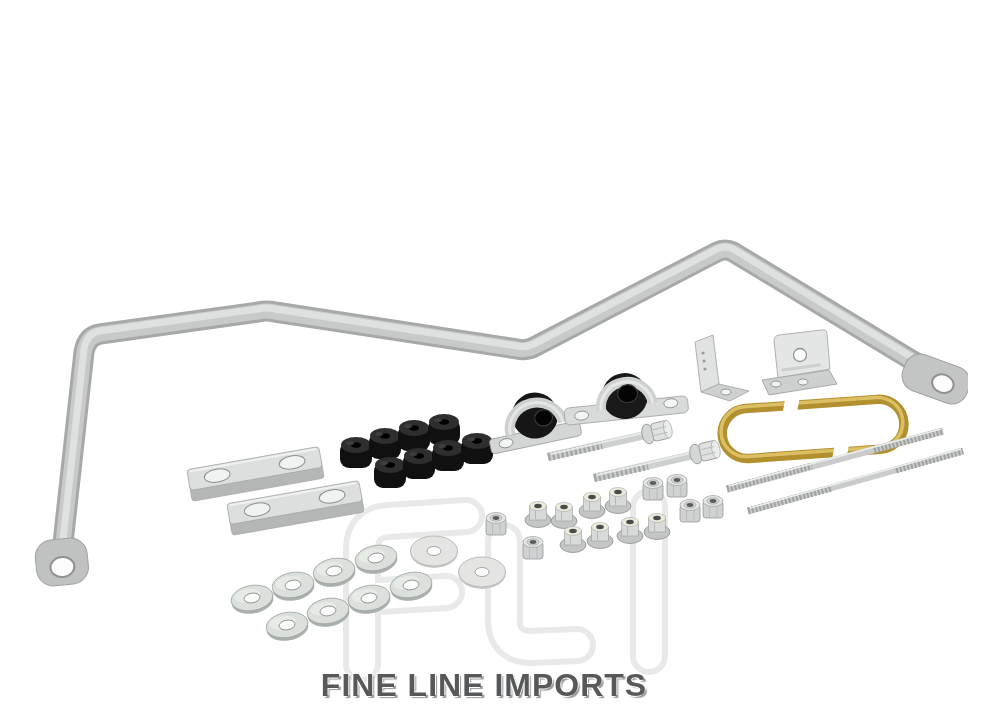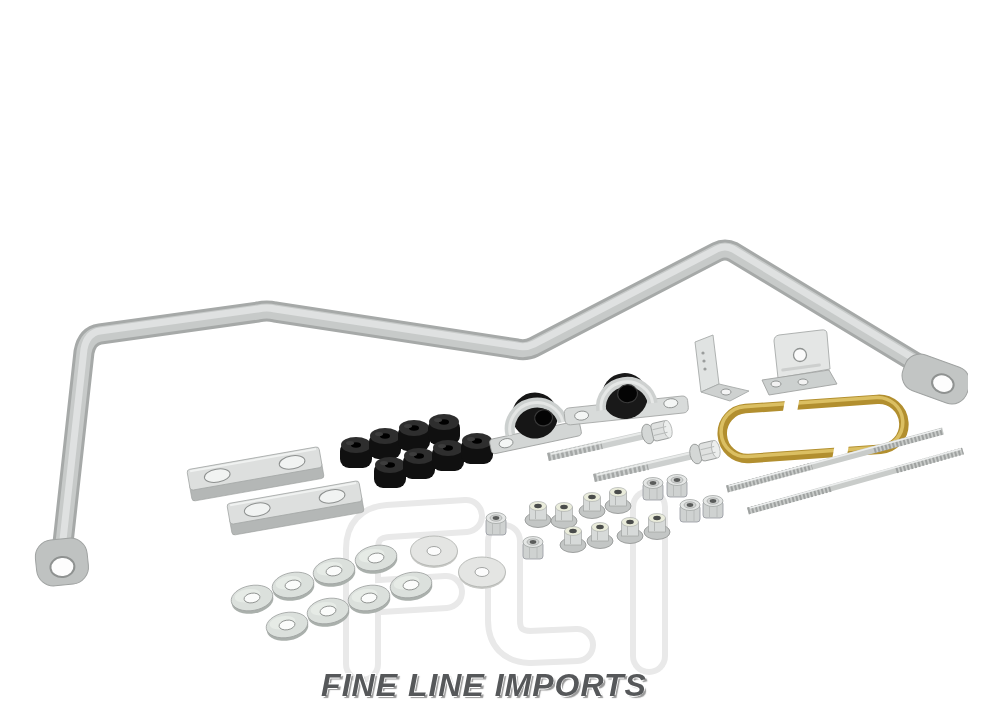--- a/index.html
+++ b/index.html
@@ -1,17 +1,17 @@
 <!DOCTYPE html>
 <html><head>
 <meta charset="utf-8">
 <style>
   html,body{margin:0;padding:0;background:#fff;}
   .stage{position:relative;width:968px;height:715px;background:#ffffff;overflow:hidden;
-         font-family:"Liberation Sans",sans-serif;font-style:italic;}
+         font-family:"Liberation Sans",sans-serif;}
   .scene{position:absolute;left:0;top:0;}
   
   .wm-outer{stroke:#e9e9e9;stroke-width:38;fill:none;stroke-linecap:round;stroke-linejoin:round;}
   .wm-inner{stroke:#ffffff;stroke-width:26;fill:none;stroke-linecap:round;stroke-linejoin:round;}
   
   .bar-l1{stroke:#a6a9a8;stroke-width:21;fill:none;stroke-linecap:round;stroke-linejoin:round;}
   .bar-l2{stroke:#c7cac9;stroke-width:15;fill:none;stroke-linecap:round;stroke-linejoin:round;}
   .bar-l3{stroke:#dfe1e1;stroke-width:7;fill:none;stroke-linecap:round;stroke-linejoin:round;}
   .brand{position:absolute;left:0;top:667px;width:100%;text-align:center;
          font-size:32px;font-weight:bold;letter-spacing:1px;color:#56585a;

